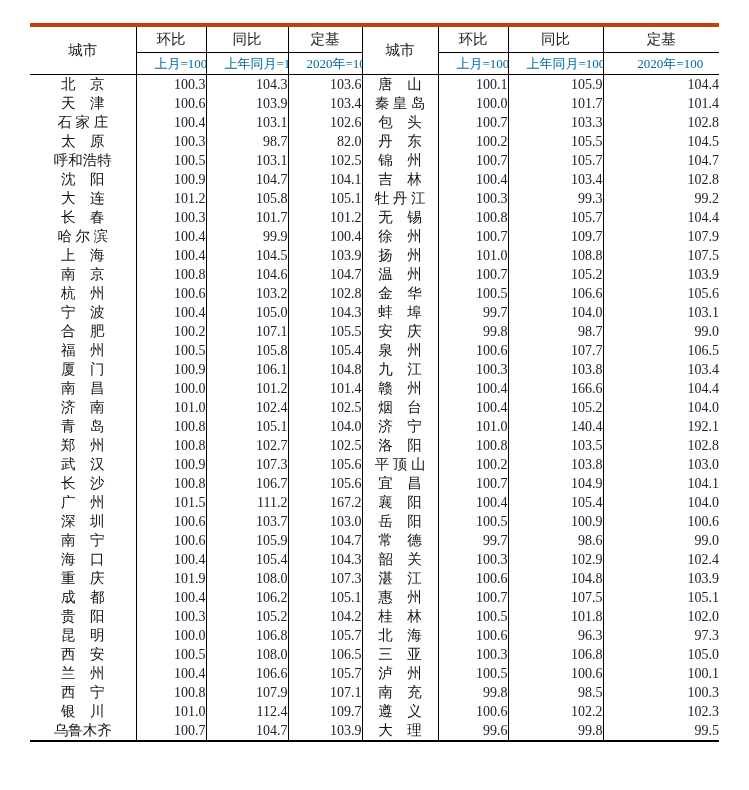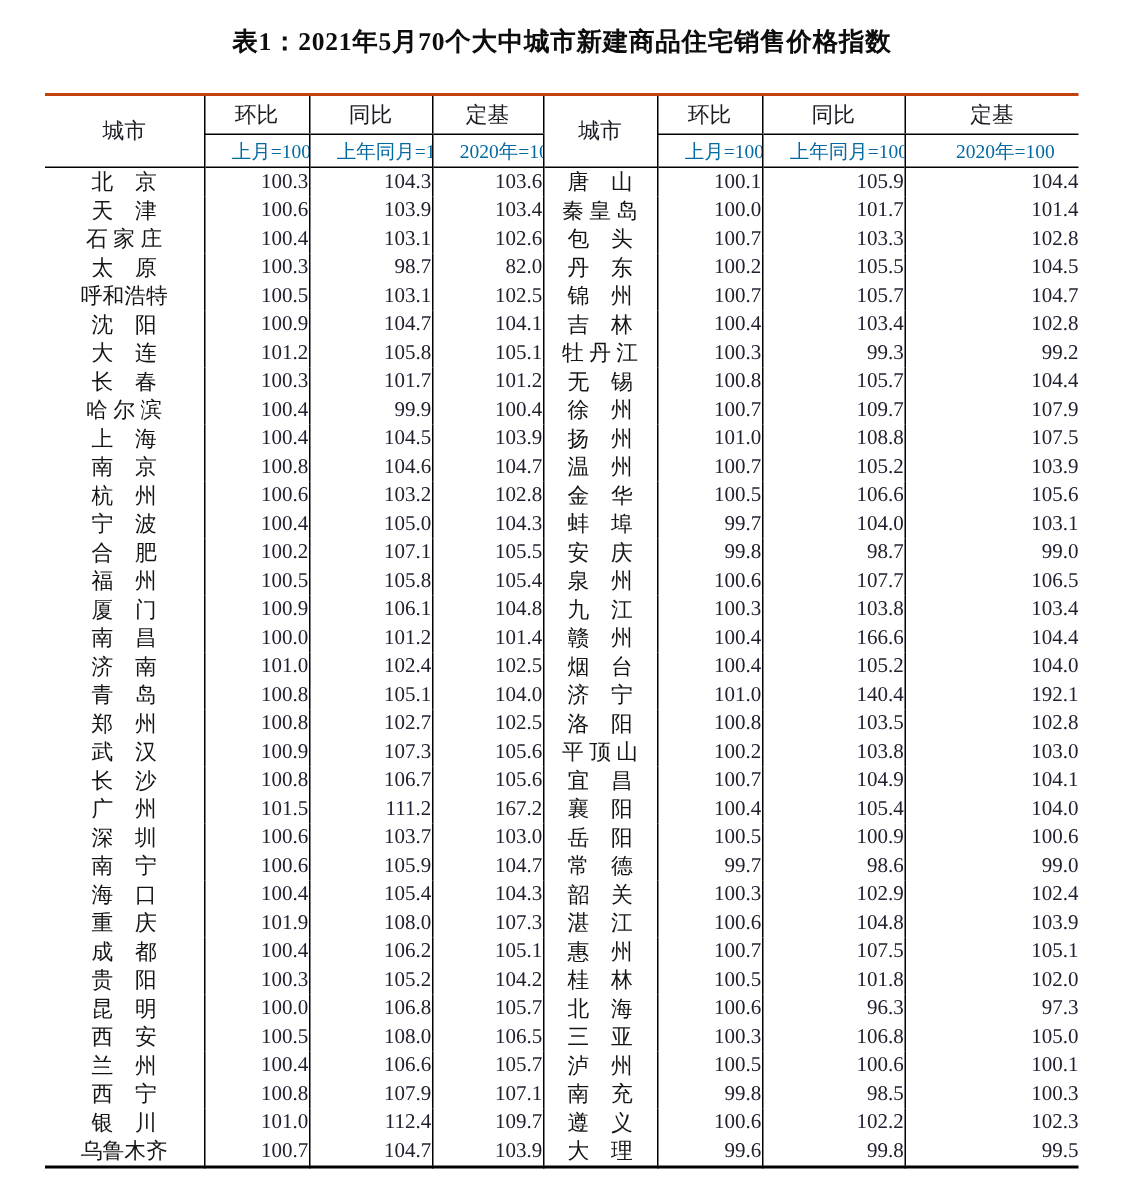--- a/index.html
+++ b/index.html
@@ -22,21 +22,21 @@
     font-size: 17px;
     font-weight: bold;
     color: #0d0d0d;
     letter-spacing: 0.5px;
   }
   table.idx {
     table-layout: fixed;
     border-collapse: collapse;
     margin: 23px 0 0 30px;
     width: 689px;
-    border-top: 2px solid #c2410c;
+    border-top: 4px solid #c2410c;
     border-bottom: 2px solid #000;
   }
   table.idx th, table.idx td {
     padding: 0;
     font-weight: normal;
     overflow: hidden;
     white-space: nowrap;
   }
   
   table.idx th, table.idx td { border-left: 1px solid #000; }
@@ -56,21 +56,20 @@
     padding-right: 7px;
     color: #202030;
   }
   th.cityh { font-size: 14.5px; }
 </style>
 </head>
 <body>
 
 <div class="page">
 
-  <div class="title">表1：2021年5月70个大中城市新建商品住宅销售价格指数</div>
 
   <table class="idx">
     <colgroup>
       <col style="width:106px">
       <col style="width:70px">
       <col style="width:82px">
       <col style="width:74px">
       <col style="width:76px">
       <col style="width:70px">
       <col style="width:95px">

